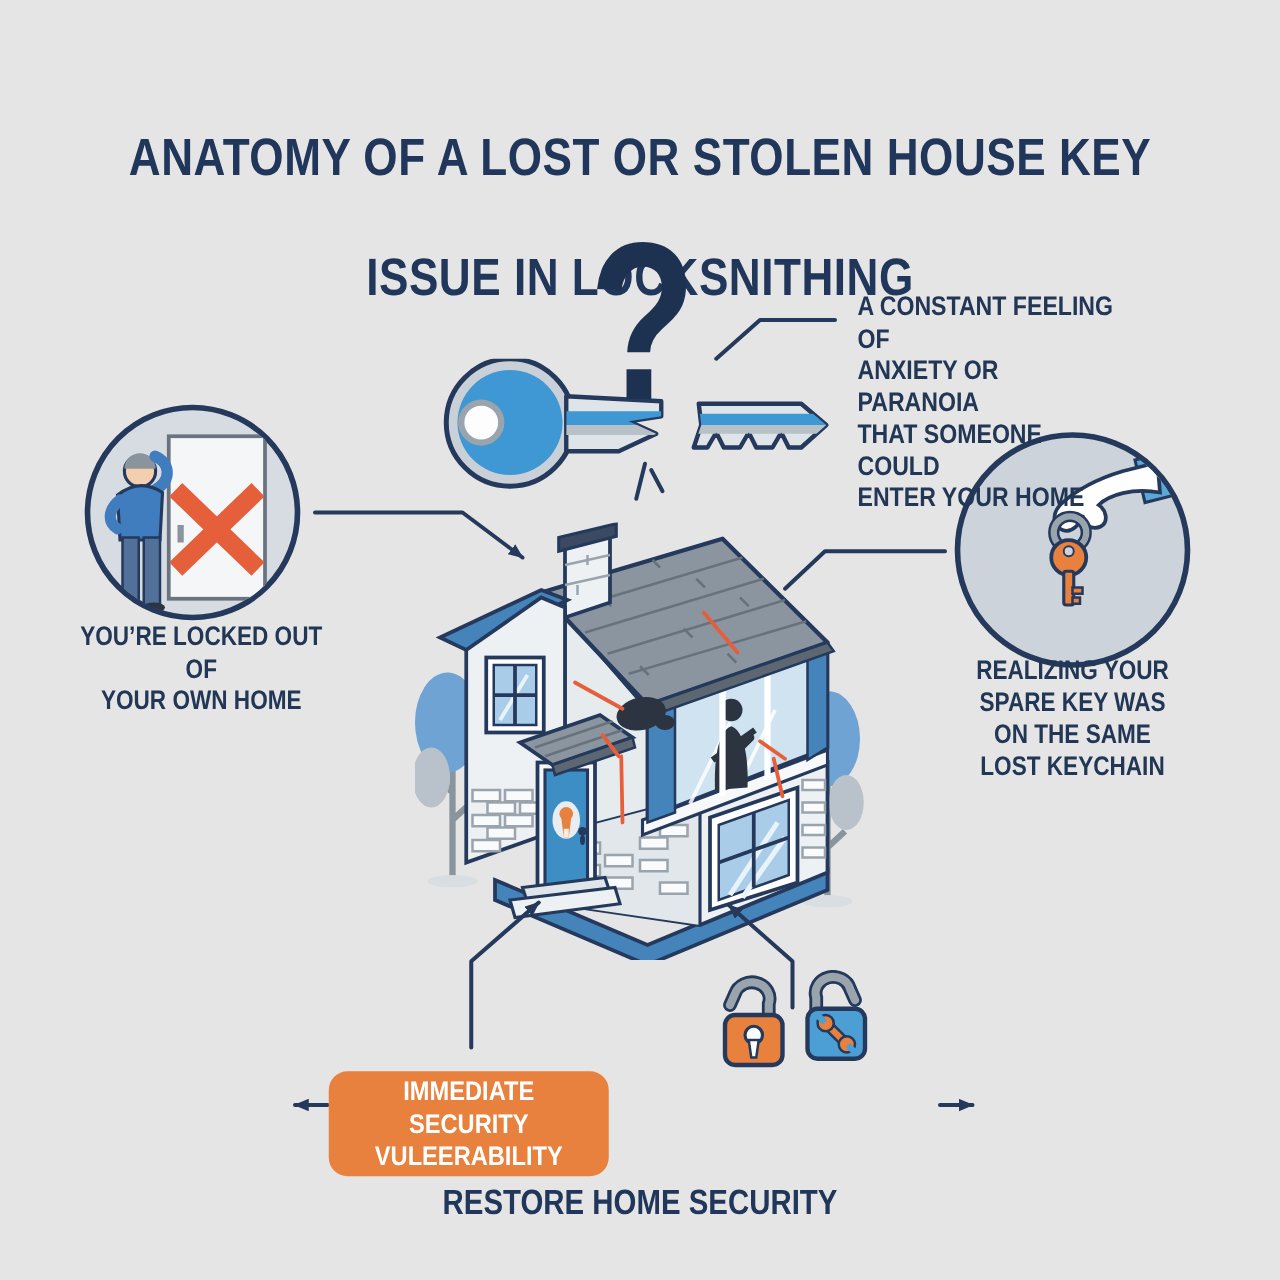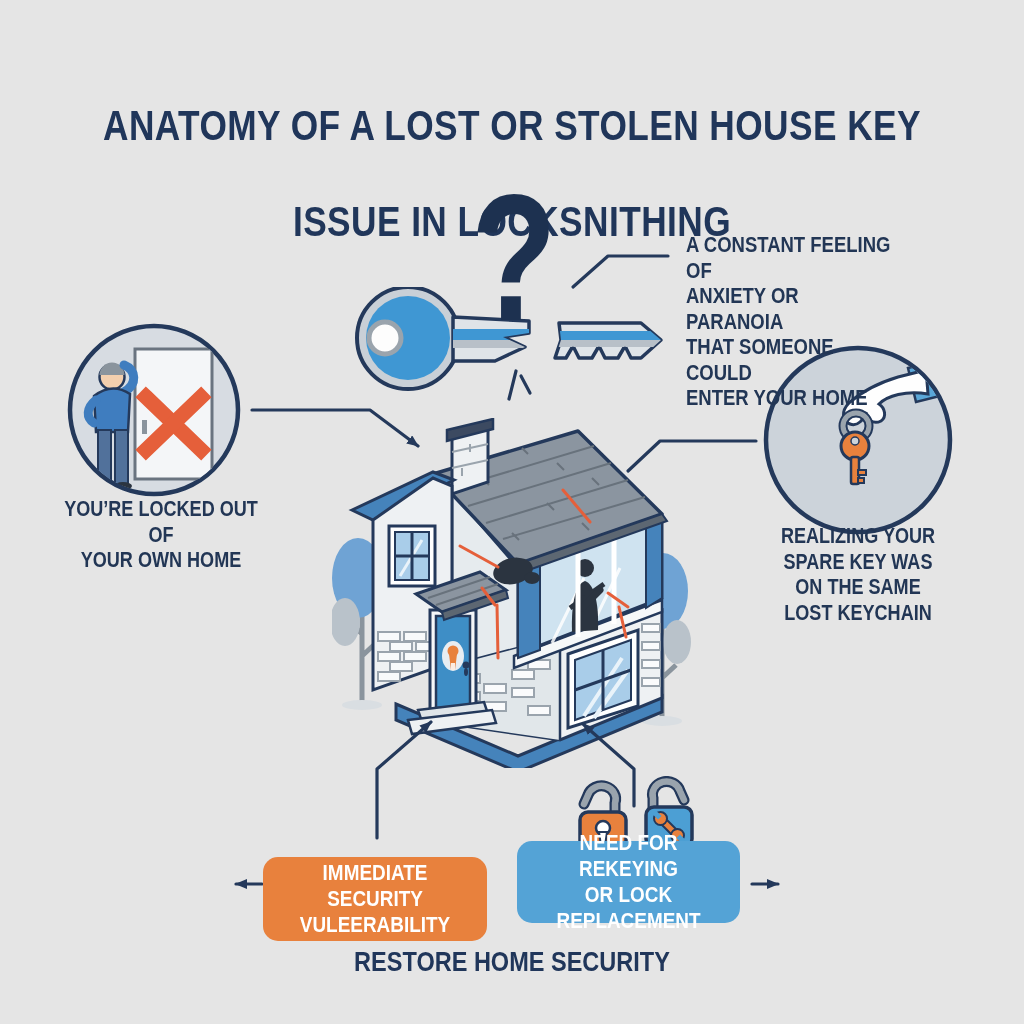--- a/index.html
+++ b/index.html
@@ -281,24 +281,20 @@
 YOUR OWN HOME</div>
   <div class="txt callout sparekey center condC">REALIZING YOUR
 SPARE KEY WAS
 ON THE SAME
 LOST KEYCHAIN</div>
 
   <div class="outcome btn-orange">
     <span class="inner">IMMEDIATE SECURITY
 VULEERABILITY</span>
   </div>
-  <div class="outcome btn-blue">
-    <span class="inner">NEED FOR REKEYING
-OR LOCK REPLACEMENT</span>
-  </div>
 
   <div class="txt footer center condC">RESTORE HOME SECURITY</div>
 
   <svg class="abs overlay" viewBox="0 0 1024 1024">
     <defs>
       <marker id="ah" markerWidth="16" markerHeight="14" refX="11" refY="5" orient="auto" markerUnits="userSpaceOnUse">
         <path d="M0,0 L12,5 L0,10 z" fill="#24395b"></path>
       </marker>
     </defs>
     <g fill="none" stroke="#24395b" stroke-width="3.2" stroke-linecap="round" stroke-linejoin="round">

